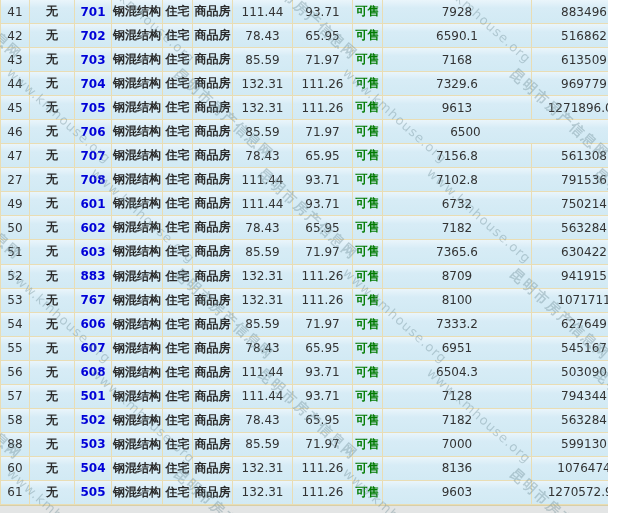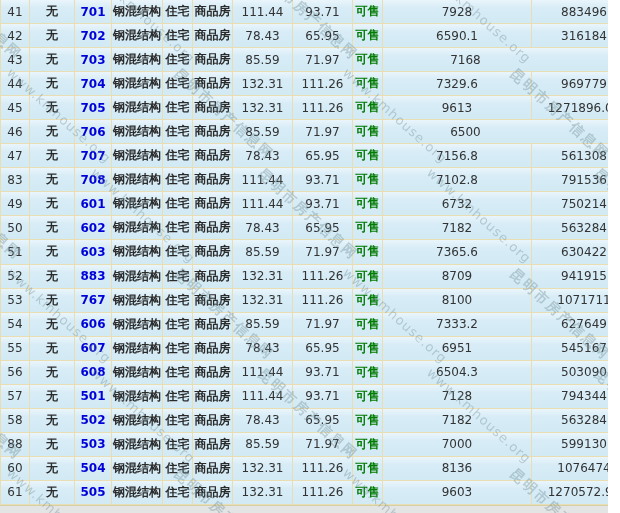--- a/index.html
+++ b/index.html
@@ -63,33 +63,34 @@
     <div class="cell c-num">42</div>
     <div class="cell zh">无</div>
     <div class="cell c-room">702</div>
     <div class="cell zh">钢混结构</div>
     <div class="cell zh">住宅</div>
     <div class="cell zh">商品房</div>
     <div class="cell">78.43</div>
     <div class="cell">65.95</div>
     <div class="cell zh c-status">可售</div>
     <div class="cell">6590.1</div>
-    <div class="cell">316184</div>
+    <div class="cell">516862</div>
   </div>
       <div class="row">
     <div class="cell c-num">43</div>
     <div class="cell zh">无</div>
     <div class="cell c-room">703</div>
     <div class="cell zh">钢混结构</div>
     <div class="cell zh">住宅</div>
     <div class="cell zh">商品房</div>
     <div class="cell">85.59</div>
     <div class="cell">71.97</div>
     <div class="cell zh c-status">可售</div>
     <div class="cell">7168</div>
+    <div class="cell">613509</div>
   </div>
       <div class="row">
     <div class="cell c-num">44</div>
     <div class="cell zh">无</div>
     <div class="cell c-room">704</div>
     <div class="cell zh">钢混结构</div>
     <div class="cell zh">住宅</div>
     <div class="cell zh">商品房</div>
     <div class="cell">132.31</div>
     <div class="cell">111.26</div>
@@ -129,21 +130,21 @@
     <div class="cell zh">钢混结构</div>
     <div class="cell zh">住宅</div>
     <div class="cell zh">商品房</div>
     <div class="cell">78.43</div>
     <div class="cell">65.95</div>
     <div class="cell zh c-status">可售</div>
     <div class="cell">7156.8</div>
     <div class="cell">561308</div>
   </div>
       <div class="row">
-    <div class="cell c-num">83</div>
+    <div class="cell c-num">27</div>
     <div class="cell zh">无</div>
     <div class="cell c-room">708</div>
     <div class="cell zh">钢混结构</div>
     <div class="cell zh">住宅</div>
     <div class="cell zh">商品房</div>
     <div class="cell">111.44</div>
     <div class="cell">93.71</div>
     <div class="cell zh c-status">可售</div>
     <div class="cell">7102.8</div>
     <div class="cell">791536</div>

